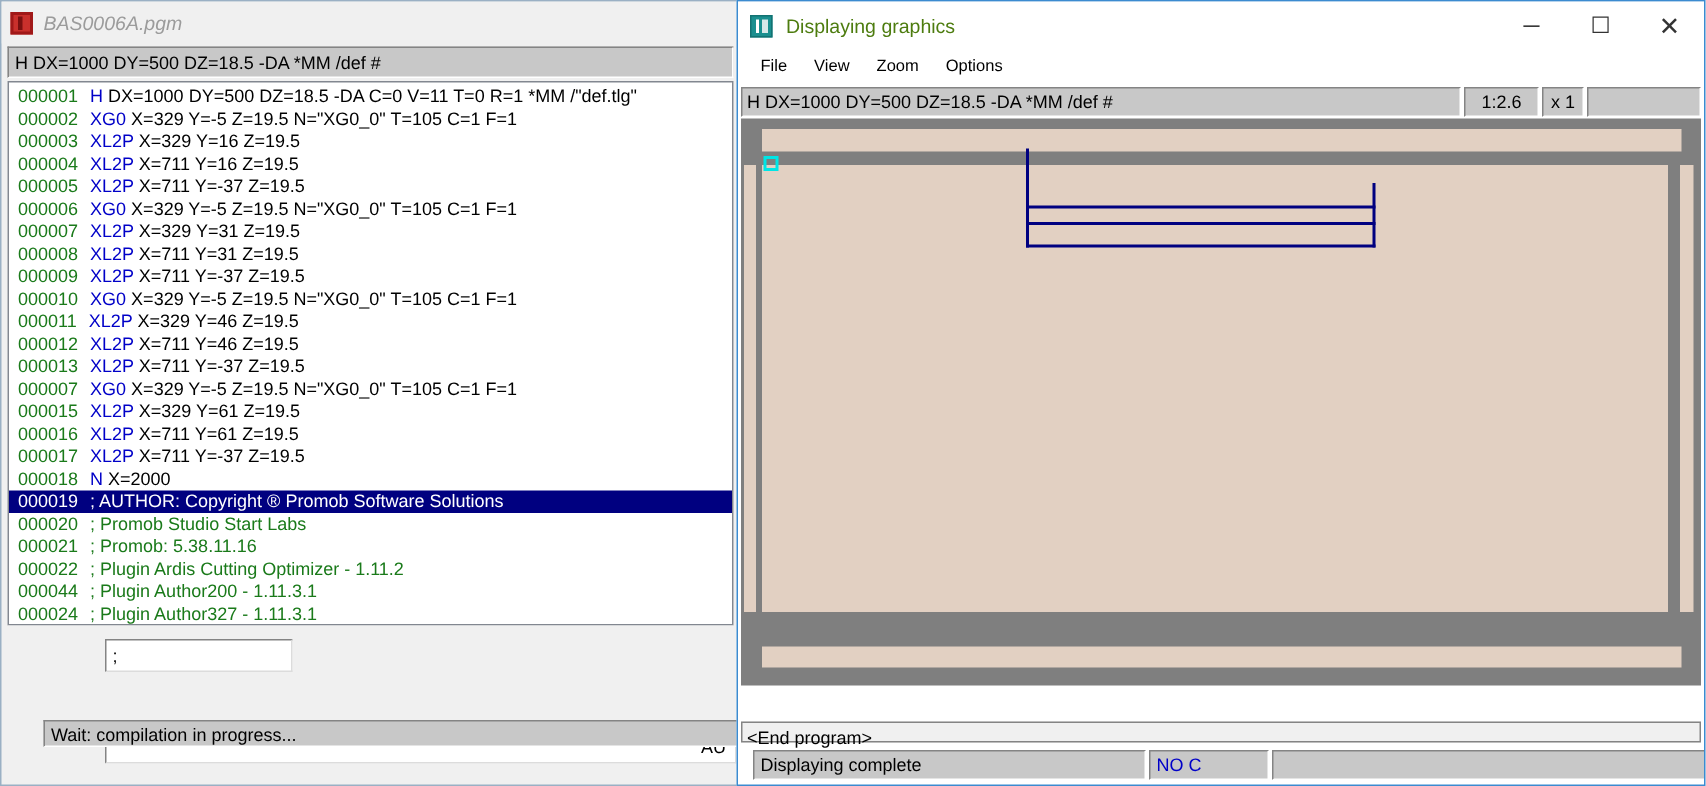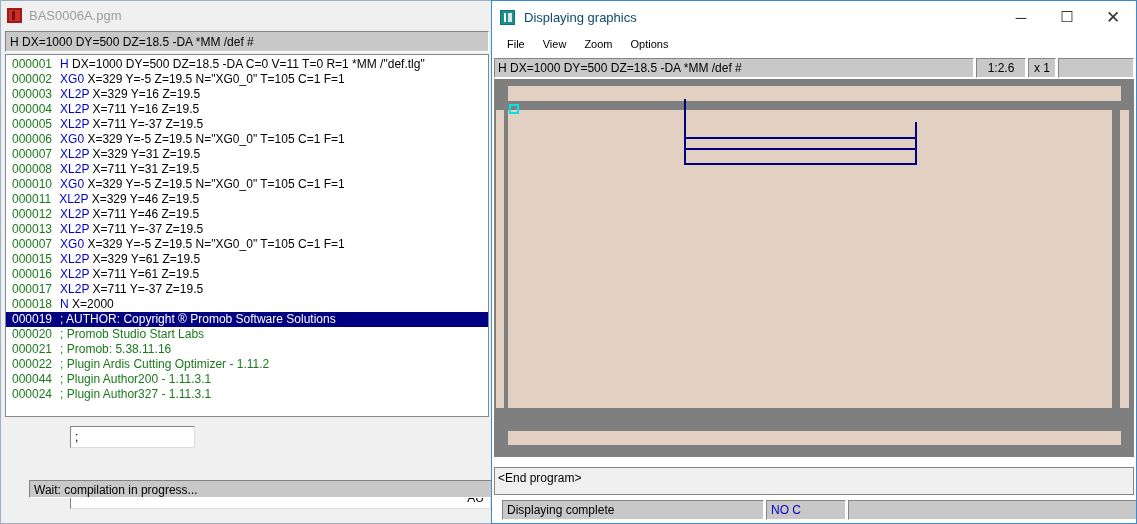--- a/index.html
+++ b/index.html
@@ -15,21 +15,21 @@
   
   #editor-window{
     position:absolute;left:0;top:0;width:494px;height:524px;
     background:#f0f0f0;
     border:1px solid #9ab0c4;
     box-sizing:border-box;
     overflow:hidden;
   }
   #editor-titlebar{
     height:28px;display:flex;align-items:center;
-    padding-left:6px;background:#f0f0f0;
+    padding-left:6px;background:#f0f0f0;font-style:italic;
   }
   .app-icon-red{
     width:15px;height:15px;border:2px solid #a01818;background:#c9302c;
     position:relative;box-sizing:border-box;margin-right:7px;flex:0 0 auto;
   }
   .app-icon-red:after{
     content:"";position:absolute;left:3px;top:1px;width:3px;height:9px;
     background:#7a1010;
   }
   #editor-title{color:#9b9b9b;font-size:13px;}
@@ -106,21 +106,21 @@
   .app-icon-teal{
     width:15px;height:15px;background:#1a8f8f;position:relative;
     margin-right:9px;flex:0 0 auto;border:1px solid #127272;box-sizing:border-box;
   }
   .app-icon-teal:before{
     content:"";position:absolute;left:3px;top:2px;width:2px;height:9px;background:#ffffff;
   }
   .app-icon-teal:after{
     content:"";position:absolute;left:7px;top:2px;width:4px;height:9px;background:#d8e8e8;
   }
-  #gfx-title{font-size:13px;color:#0c4a6e;flex:1;}
+  #gfx-title{font-size:13px;color:#4d7c0f;flex:1;}
   .wbtn{
     width:46px;height:32px;display:flex;align-items:center;justify-content:center;
     font-size:15px;color:#333;
   }
   .wbtn.close{font-size:17px;}
 
   #gfx-menubar{
     height:22px;display:flex;align-items:center;background:#ffffff;
     padding-left:6px;font-size:11px;color:#000;
   }
@@ -147,21 +147,21 @@
     background:#7f7f7f;overflow:hidden;
   }
   .beige{background:#e2d0c2;position:absolute;}
   .navy{background:#000080;position:absolute;}
   #cyan-marker{
     position:absolute;left:15px;top:25px;width:10px;height:10px;
     border:2px solid #00e5e5;box-sizing:border-box;background:transparent;
   }
 
   #gfx-msgbar{
-    position:absolute;left:2px;bottom:28px;width:640px;height:28px;
+    position:absolute;left:2px;bottom:28px;width:640px;height:14px;
     background:#f0f0f0;border:1px solid #848484;box-sizing:border-box;
     font-size:12px;color:#000;padding:3px 0 0 3px;
   }
   #gfx-statusbar{
     position:absolute;left:10px;bottom:3px;width:640px;height:20px;display:flex;
   }
   .sb-cell{
     background:#c8c8c8;border:1px solid #848484;
     border-right-color:#fff;border-bottom-color:#fff;
     box-sizing:border-box;height:20px;font-size:12px;color:#000;
@@ -185,20 +185,21 @@
 
   <div id="code-area">
       <div class="code-line"><span class="ln">000001</span><span class="kw">H </span><span class="tx">DX=1000 DY=500 DZ=18.5 -DA C=0 V=11 T=0 R=1 *MM /"def.tlg"</span></div>
       <div class="code-line"><span class="ln">000002</span><span class="kw">XG0 </span><span class="tx">X=329 Y=-5 Z=19.5 N="XG0_0" T=105 C=1 F=1</span></div>
       <div class="code-line"><span class="ln">000003</span><span class="kw">XL2P </span><span class="tx">X=329 Y=16 Z=19.5</span></div>
       <div class="code-line"><span class="ln">000004</span><span class="kw">XL2P </span><span class="tx">X=711 Y=16 Z=19.5</span></div>
       <div class="code-line"><span class="ln">000005</span><span class="kw">XL2P </span><span class="tx">X=711 Y=-37 Z=19.5</span></div>
       <div class="code-line"><span class="ln">000006</span><span class="kw">XG0 </span><span class="tx">X=329 Y=-5 Z=19.5 N="XG0_0" T=105 C=1 F=1</span></div>
       <div class="code-line"><span class="ln">000007</span><span class="kw">XL2P </span><span class="tx">X=329 Y=31 Z=19.5</span></div>
       <div class="code-line"><span class="ln">000008</span><span class="kw">XL2P </span><span class="tx">X=711 Y=31 Z=19.5</span></div>
+      <div class="code-line"><span class="ln">000009</span><span class="kw">XL2P </span><span class="tx">X=711 Y=-37 Z=19.5</span></div>
       <div class="code-line"><span class="ln">000010</span><span class="kw">XG0 </span><span class="tx">X=329 Y=-5 Z=19.5 N="XG0_0" T=105 C=1 F=1</span></div>
       <div class="code-line"><span class="ln">000011</span><span class="kw">XL2P </span><span class="tx">X=329 Y=46 Z=19.5</span></div>
       <div class="code-line"><span class="ln">000012</span><span class="kw">XL2P </span><span class="tx">X=711 Y=46 Z=19.5</span></div>
       <div class="code-line"><span class="ln">000013</span><span class="kw">XL2P </span><span class="tx">X=711 Y=-37 Z=19.5</span></div>
       <div class="code-line"><span class="ln">000007</span><span class="kw">XG0 </span><span class="tx">X=329 Y=-5 Z=19.5 N="XG0_0" T=105 C=1 F=1</span></div>
       <div class="code-line"><span class="ln">000015</span><span class="kw">XL2P </span><span class="tx">X=329 Y=61 Z=19.5</span></div>
       <div class="code-line"><span class="ln">000016</span><span class="kw">XL2P </span><span class="tx">X=711 Y=61 Z=19.5</span></div>
       <div class="code-line"><span class="ln">000017</span><span class="kw">XL2P </span><span class="tx">X=711 Y=-37 Z=19.5</span></div>
       <div class="code-line"><span class="ln">000018</span><span class="kw">N </span><span class="tx">X=2000</span></div>
       <div class="code-line sel"><span class="ln">000019</span><span class="cm">; AUTHOR: Copyright ® Promob Software Solutions</span></div>

